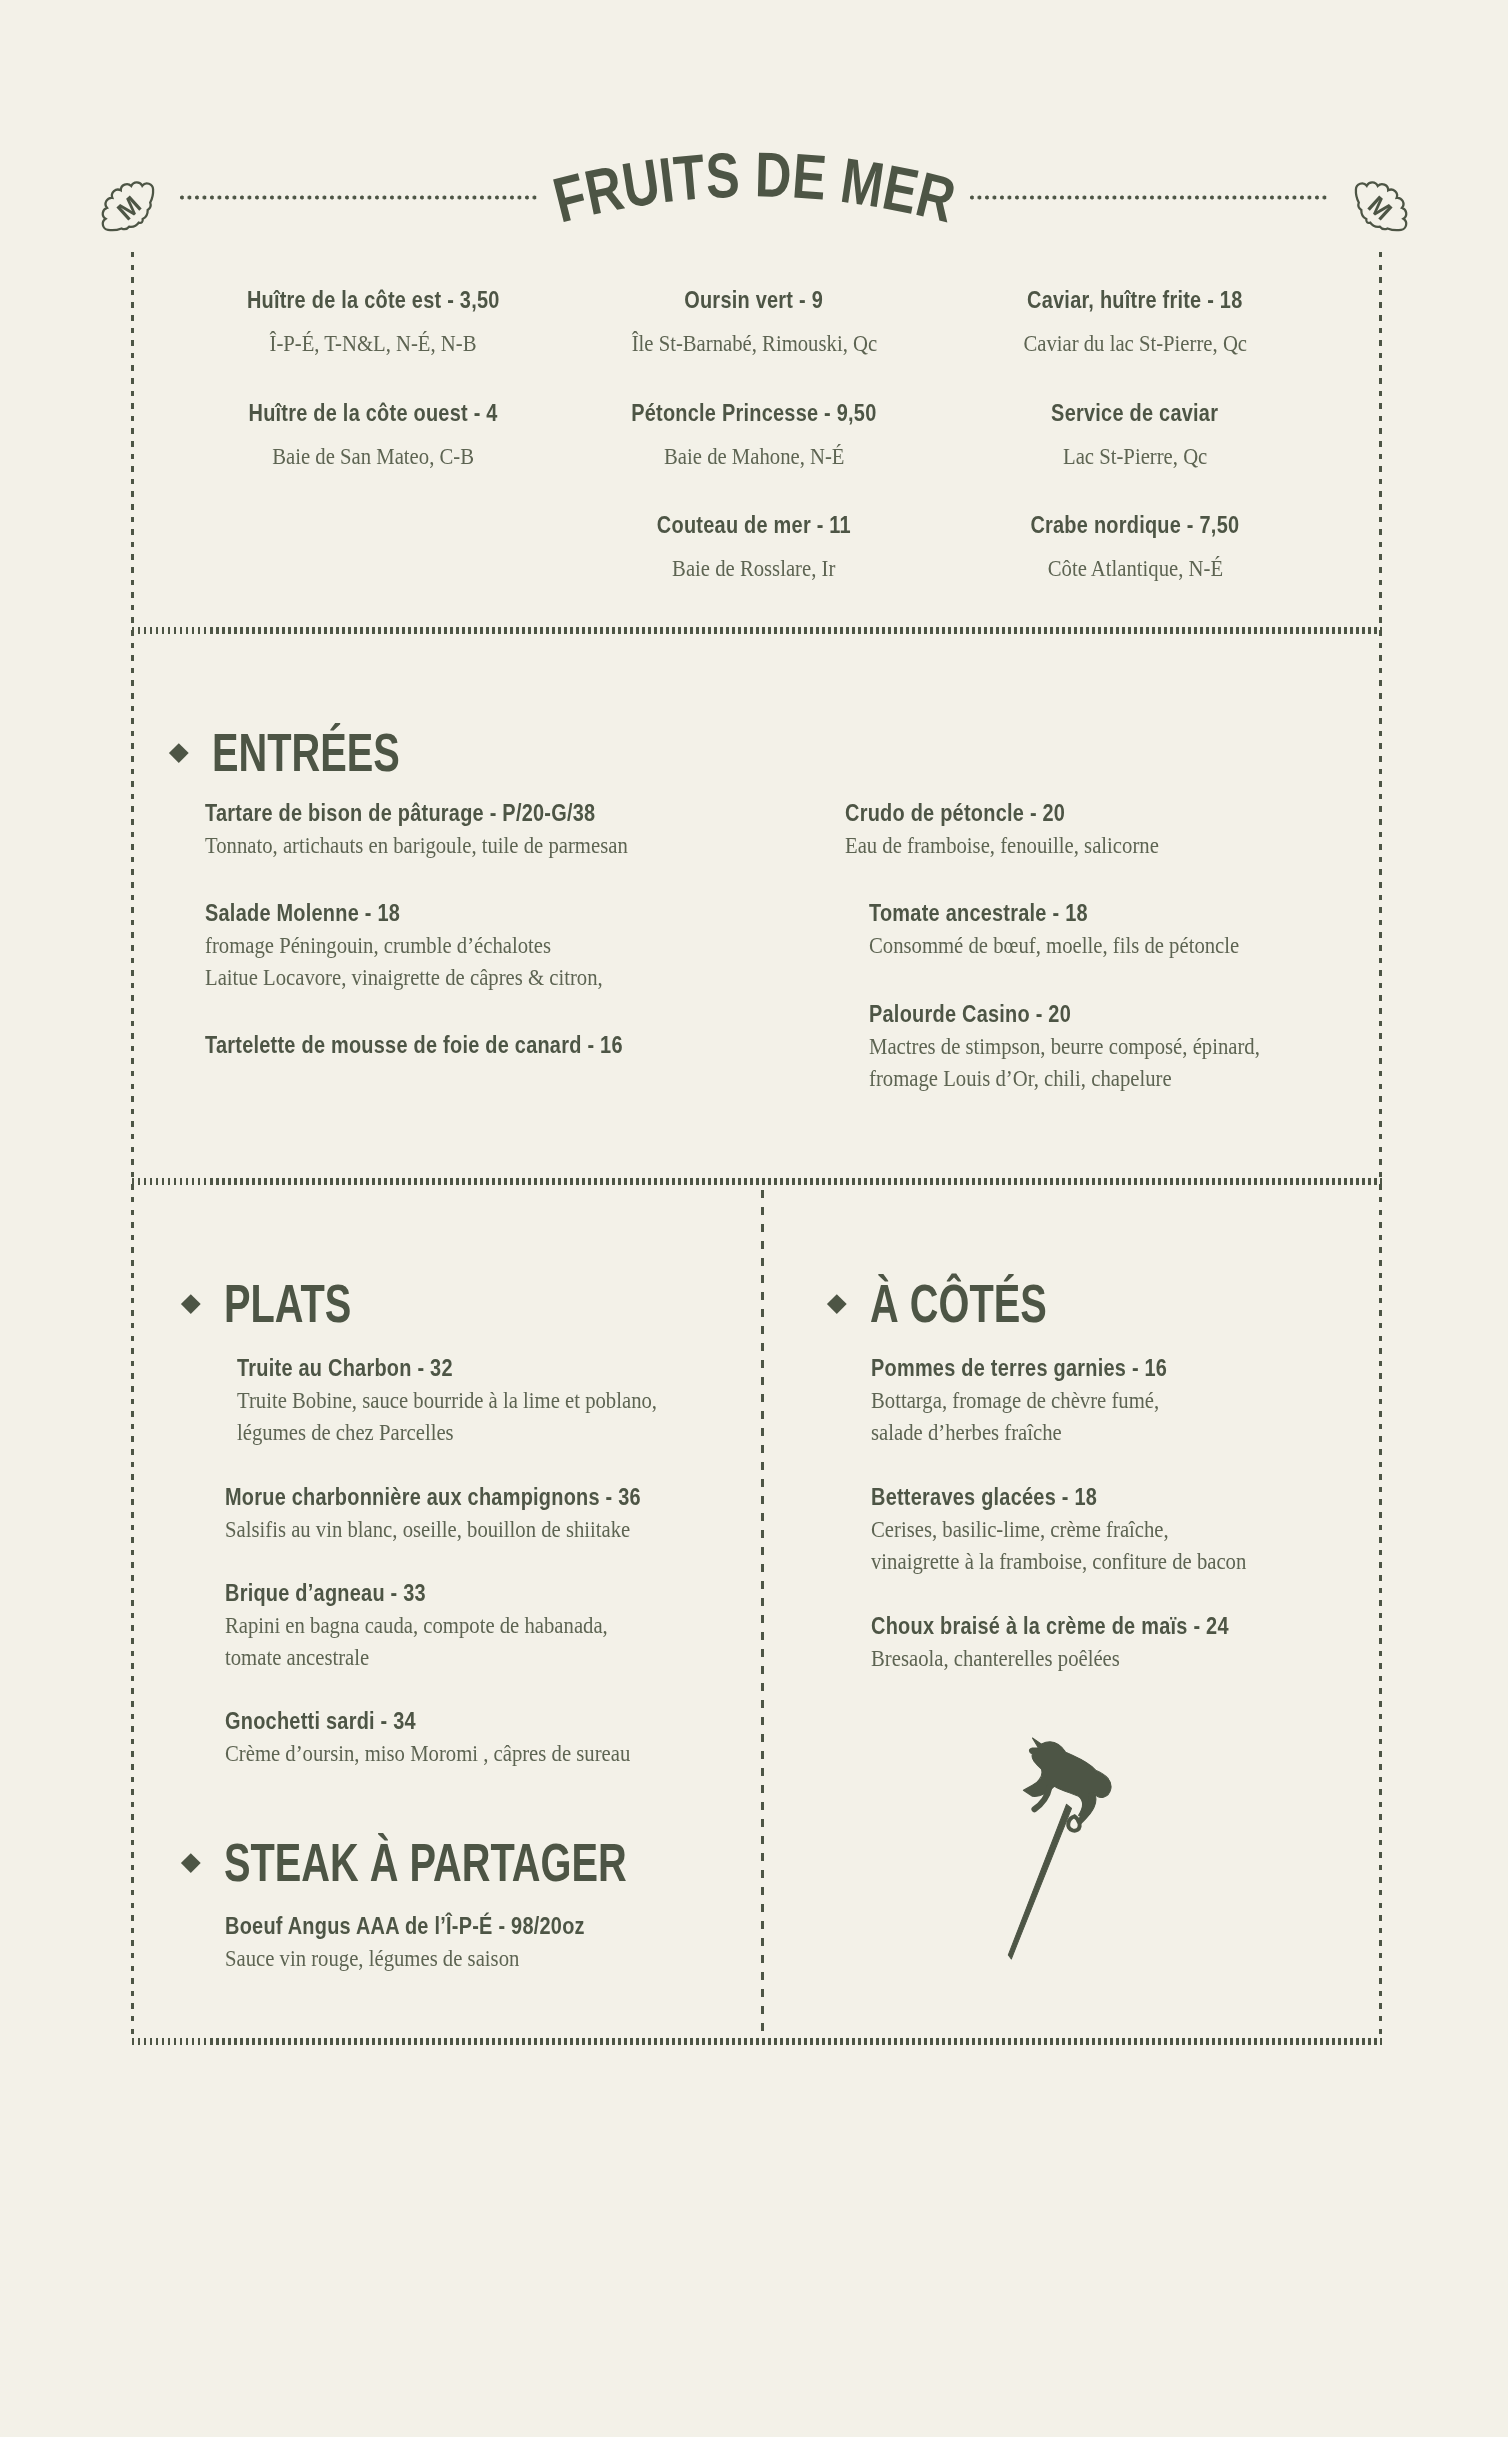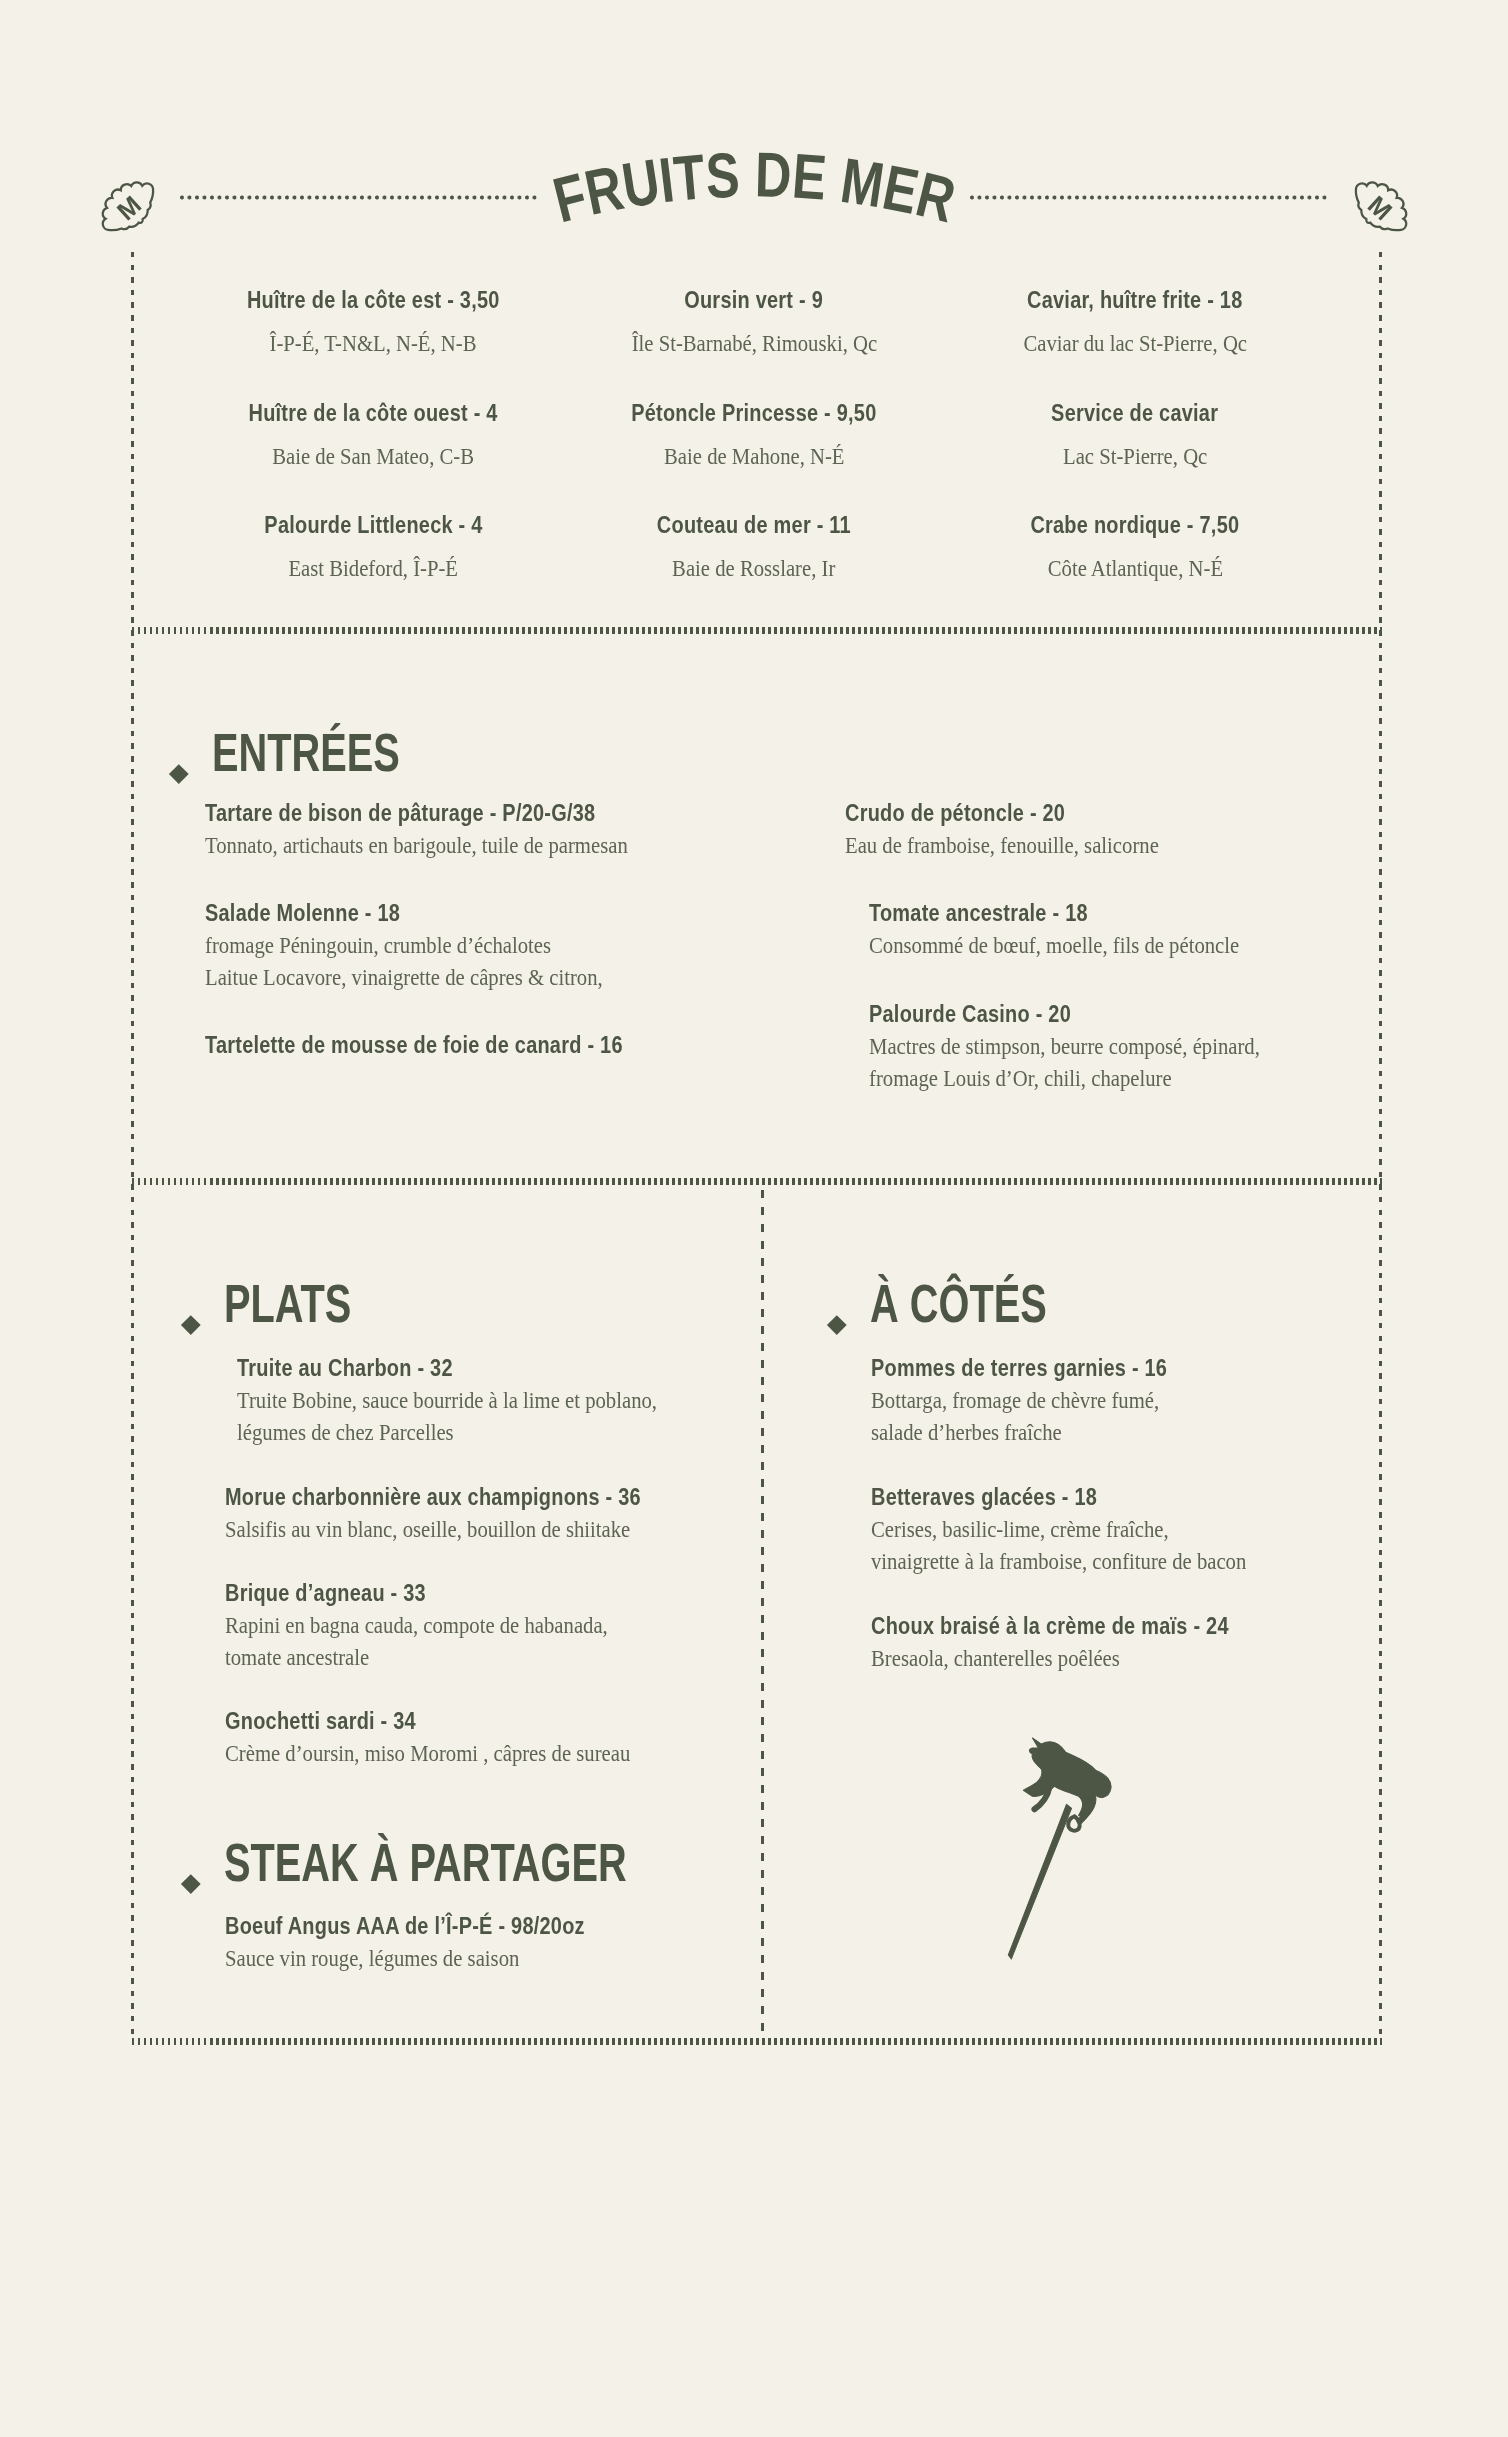--- a/index.html
+++ b/index.html
@@ -28,21 +28,21 @@
   .nm{font:700 24px/29px "Liberation Sans",sans-serif;color:var(--ink);letter-spacing:0.3px;text-decoration:underline;}
   .nm .cx{transform:scaleX(.83);}
   .ds{font:400 23px/32px "Liberation Serif",serif;color:var(--soft);}
   .ds .cx{transform:scaleX(.90);}
   .la .cx{transform-origin:0 50%;}
   .item{position:absolute;}
   .sea{text-align:center;}
   .sea .ds{line-height:28px;margin-top:16px;}
   .descs{margin-top:3px;}
 
-  .sech{position:absolute;display:flex;align-items:flex-end;gap:26px;}
+  .sech{position:absolute;display:flex;align-items:center;gap:26px;}
   .sech .txt{font:700 53px/56px "Liberation Sans",sans-serif;color:var(--ink);white-space:nowrap;}
   .sech .txt .cx{transform:scaleX(.75);transform-origin:0 50%;}
   .diamond{width:13.6px;height:13.6px;background:var(--ink);transform:rotate(45deg);flex:none;}
 
   svg{position:absolute;overflow:visible;}
   .shell-right{transform:scaleX(-1);}
 </style>
 </head>
 <body>
 
@@ -90,24 +90,20 @@
   <div class="hline" style="left:132px;top:2038px;width:1250px"></div>
   <div class="vmid" style="left:761px;top:1190px;height:848px"></div>
 
   <div class="item sea" style="left:192px;top:285px;width:362px">
     <div class="nm"><span class="cx">Huître de la côte est - 3,50</span></div>
     <div class="ds"><span class="cx">Î-P-É, T-N&amp;L, N-É, N-B</span></div>
   </div>
   <div class="item sea" style="left:192px;top:398px;width:362px">
     <div class="nm"><span class="cx">Huître de la côte ouest - 4</span></div>
     <div class="ds"><span class="cx">Baie de San Mateo, C-B</span></div>
-  </div>
-  <div class="item sea" style="left:192px;top:510px;width:362px">
-    <div class="nm"><span class="cx">Palourde Littleneck - 4</span></div>
-    <div class="ds"><span class="cx">East Bideford, Î-P-É</span></div>
   </div>
 
   <div class="item sea" style="left:573px;top:285px;width:362px">
     <div class="nm"><span class="cx">Oursin vert - 9</span></div>
     <div class="ds"><span class="cx">Île St-Barnabé, Rimouski, Qc</span></div>
   </div>
   <div class="item sea" style="left:573px;top:398px;width:362px">
     <div class="nm"><span class="cx">Pétoncle Princesse - 9,50</span></div>
     <div class="ds"><span class="cx">Baie de Mahone, N-É</span></div>
   </div>

